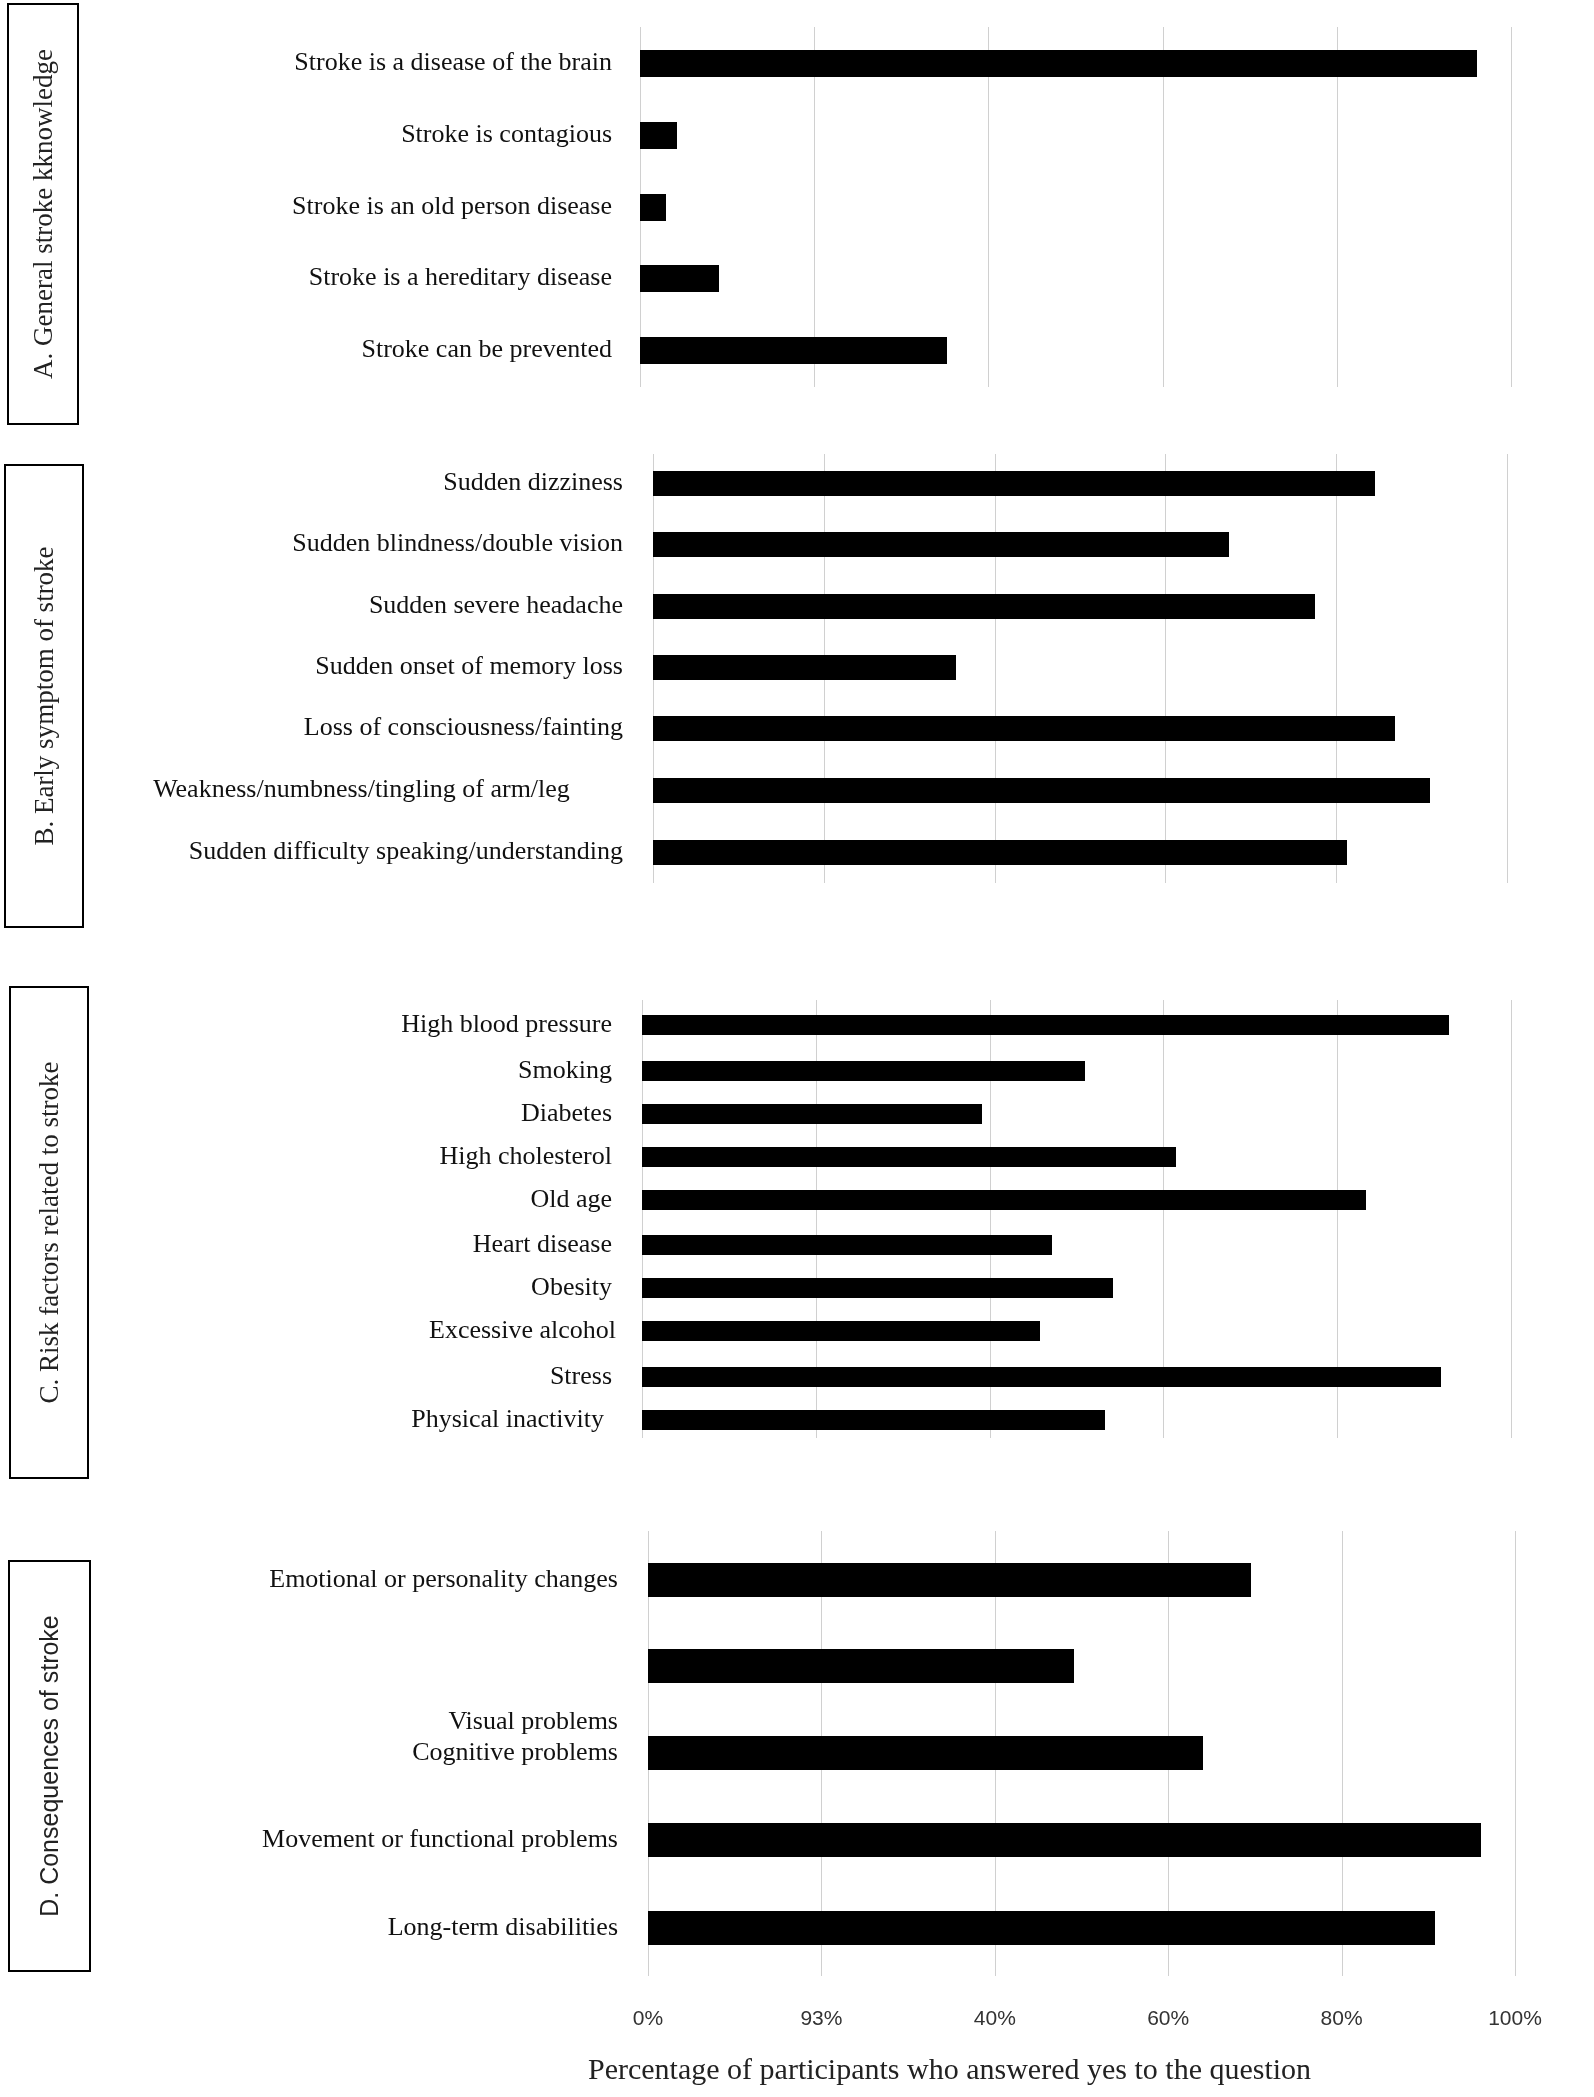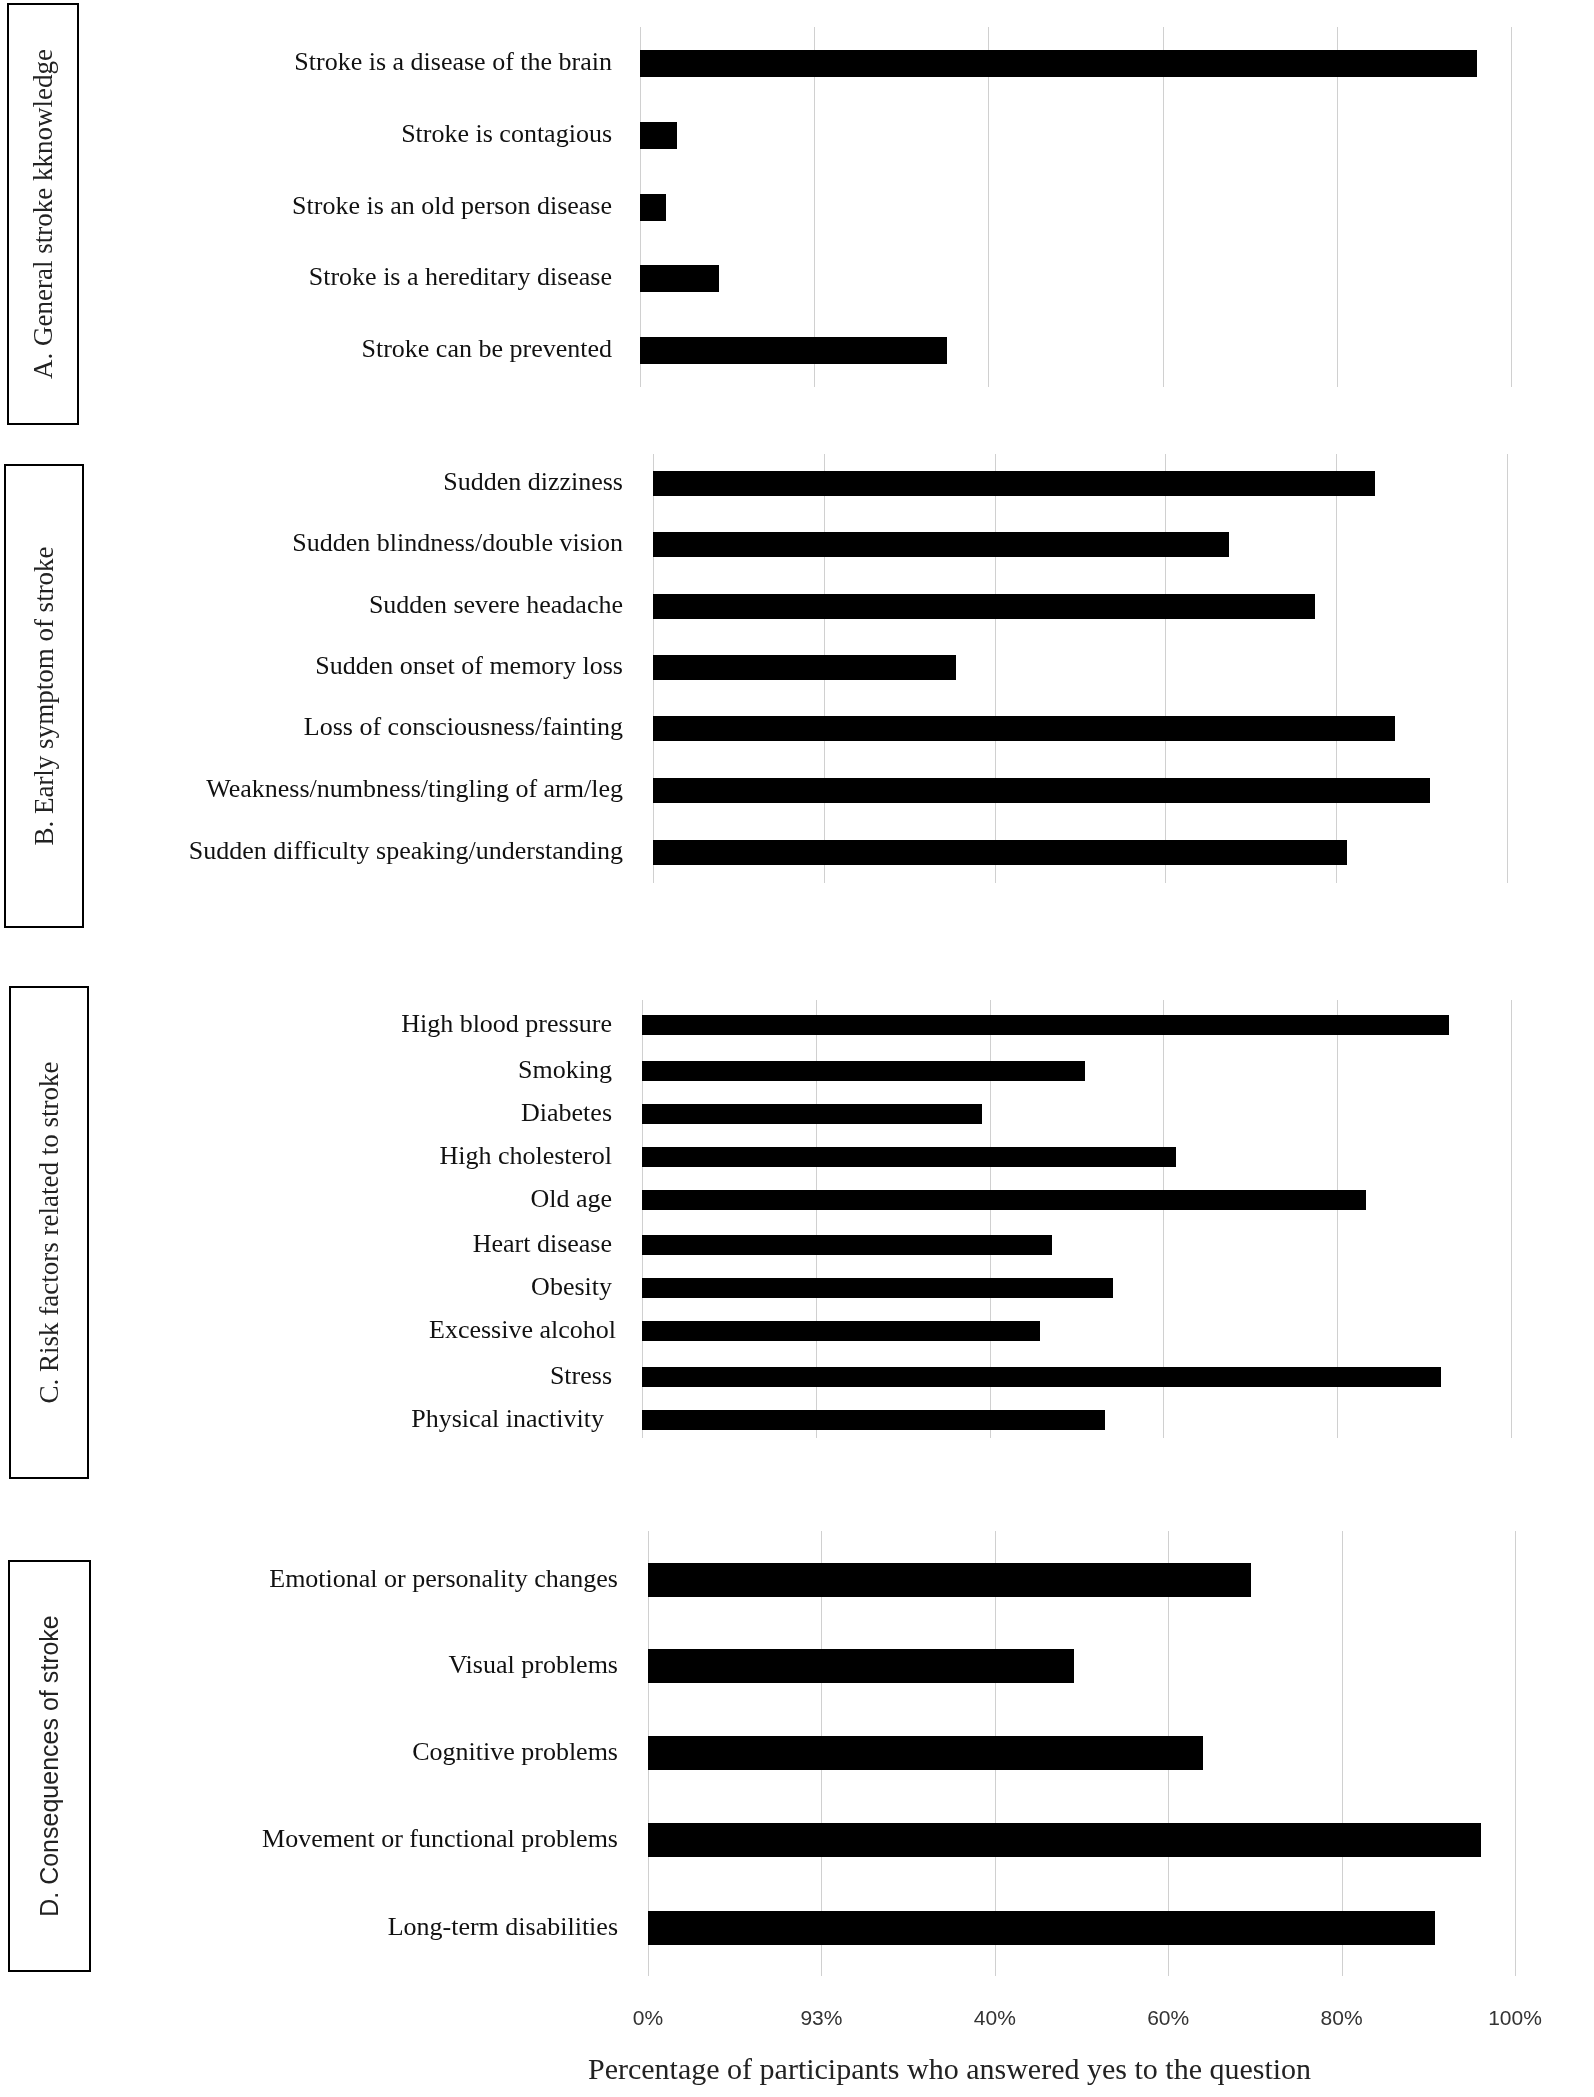--- a/index.html
+++ b/index.html
@@ -48,21 +48,21 @@
     <div class="cat-label" style="left: 100px; width: 523px; top: 467px;">Sudden dizziness</div>
     <div class="bar" style="left: 653px; top: 470.5px; width: 722px; height: 25px;"></div>
     <div class="cat-label" style="left: 100px; width: 523px; top: 528px;">Sudden blindness/double vision</div>
     <div class="bar" style="left: 653px; top: 531.5px; width: 576px; height: 25px;"></div>
     <div class="cat-label" style="left: 100px; width: 523px; top: 590px;">Sudden severe headache</div>
     <div class="bar" style="left: 653px; top: 593.5px; width: 662px; height: 25px;"></div>
     <div class="cat-label" style="left: 100px; width: 523px; top: 651px;">Sudden onset of memory loss</div>
     <div class="bar" style="left: 653px; top: 654.5px; width: 303px; height: 25px;"></div>
     <div class="cat-label" style="left: 100px; width: 523px; top: 712px;">Loss of consciousness/fainting</div>
     <div class="bar" style="left: 653px; top: 715.5px; width: 742px; height: 25px;"></div>
-    <div class="cat-label" style="left: 100px; width: 523px; top: 774px;">Weakness/numbness/tingling of arm/leg</div>
+    <div class="cat-label" style="left: 100px; width: 523px; top: 774px; text-align: center;">Weakness/numbness/tingling of arm/leg</div>
     <div class="bar" style="left: 653px; top: 777.5px; width: 777px; height: 25px;"></div>
     <div class="cat-label" style="left: 100px; width: 523px; top: 836px;">Sudden difficulty speaking/understanding</div>
     <div class="bar" style="left: 653px; top: 839.5px; width: 694px; height: 25px;"></div>
     <div class="sec-box" style="left: 9px; top: 986px; width: 80px; height: 493px;"></div>
     <div class="sec-title serif" style="font-size: 27px; line-height: 80px; height: 80px; width: 493px; text-align: center; left: 9px; top: 1479px;">C. Risk factors related to stroke</div>
     <div class="grid" style="left: 642px; top: 1000px; height: 438px;"></div>
     <div class="grid" style="left: 816px; top: 1000px; height: 438px;"></div>
     <div class="grid" style="left: 990px; top: 1000px; height: 438px;"></div>
     <div class="grid" style="left: 1163px; top: 1000px; height: 438px;"></div>
     <div class="grid" style="left: 1337px; top: 1000px; height: 438px;"></div>
@@ -90,21 +90,21 @@
     <div class="sec-box" style="left: 8px; top: 1560px; width: 83px; height: 412px;"></div>
     <div class="sec-title sans" style="font-size: 25px; line-height: 83px; height: 83px; width: 412px; text-align: center; left: 8px; top: 1972px;">D. Consequences of stroke</div>
     <div class="grid" style="left: 648px; top: 1531px; height: 445px;"></div>
     <div class="grid" style="left: 821px; top: 1531px; height: 445px;"></div>
     <div class="grid" style="left: 995px; top: 1531px; height: 445px;"></div>
     <div class="grid" style="left: 1168px; top: 1531px; height: 445px;"></div>
     <div class="grid" style="left: 1342px; top: 1531px; height: 445px;"></div>
     <div class="grid" style="left: 1515px; top: 1531px; height: 445px;"></div>
     <div class="cat-label" style="left: 100px; width: 518px; top: 1564px;">Emotional or personality changes</div>
     <div class="bar" style="left: 648px; top: 1563px; width: 603px; height: 34px;"></div>
-    <div class="cat-label" style="left: 100px; width: 518px; top: 1650px;">Visual problems</div>
+    <div class="cat-label" style="left: 100px; width: 518px; top: 1706px;">Visual problems</div>
     <div class="bar" style="left: 648px; top: 1649px; width: 426px; height: 34px;"></div>
     <div class="cat-label" style="left: 100px; width: 518px; top: 1737px;">Cognitive problems</div>
     <div class="bar" style="left: 648px; top: 1736px; width: 555px; height: 34px;"></div>
     <div class="cat-label" style="left: 100px; width: 518px; top: 1824px;">Movement or functional problems</div>
     <div class="bar" style="left: 648px; top: 1823px; width: 833px; height: 34px;"></div>
     <div class="cat-label" style="left: 100px; width: 518px; top: 1912px;">Long-term disabilities</div>
     <div class="bar" style="left: 648px; top: 1911px; width: 787px; height: 34px;"></div>
     <div class="tick" style="left: 608px; top: 2006px;">0%</div>
     <div class="tick" style="left: 781.4px; top: 2006px;">93%</div>
     <div class="tick" style="left: 954.8px; top: 2006px;">40%</div>

